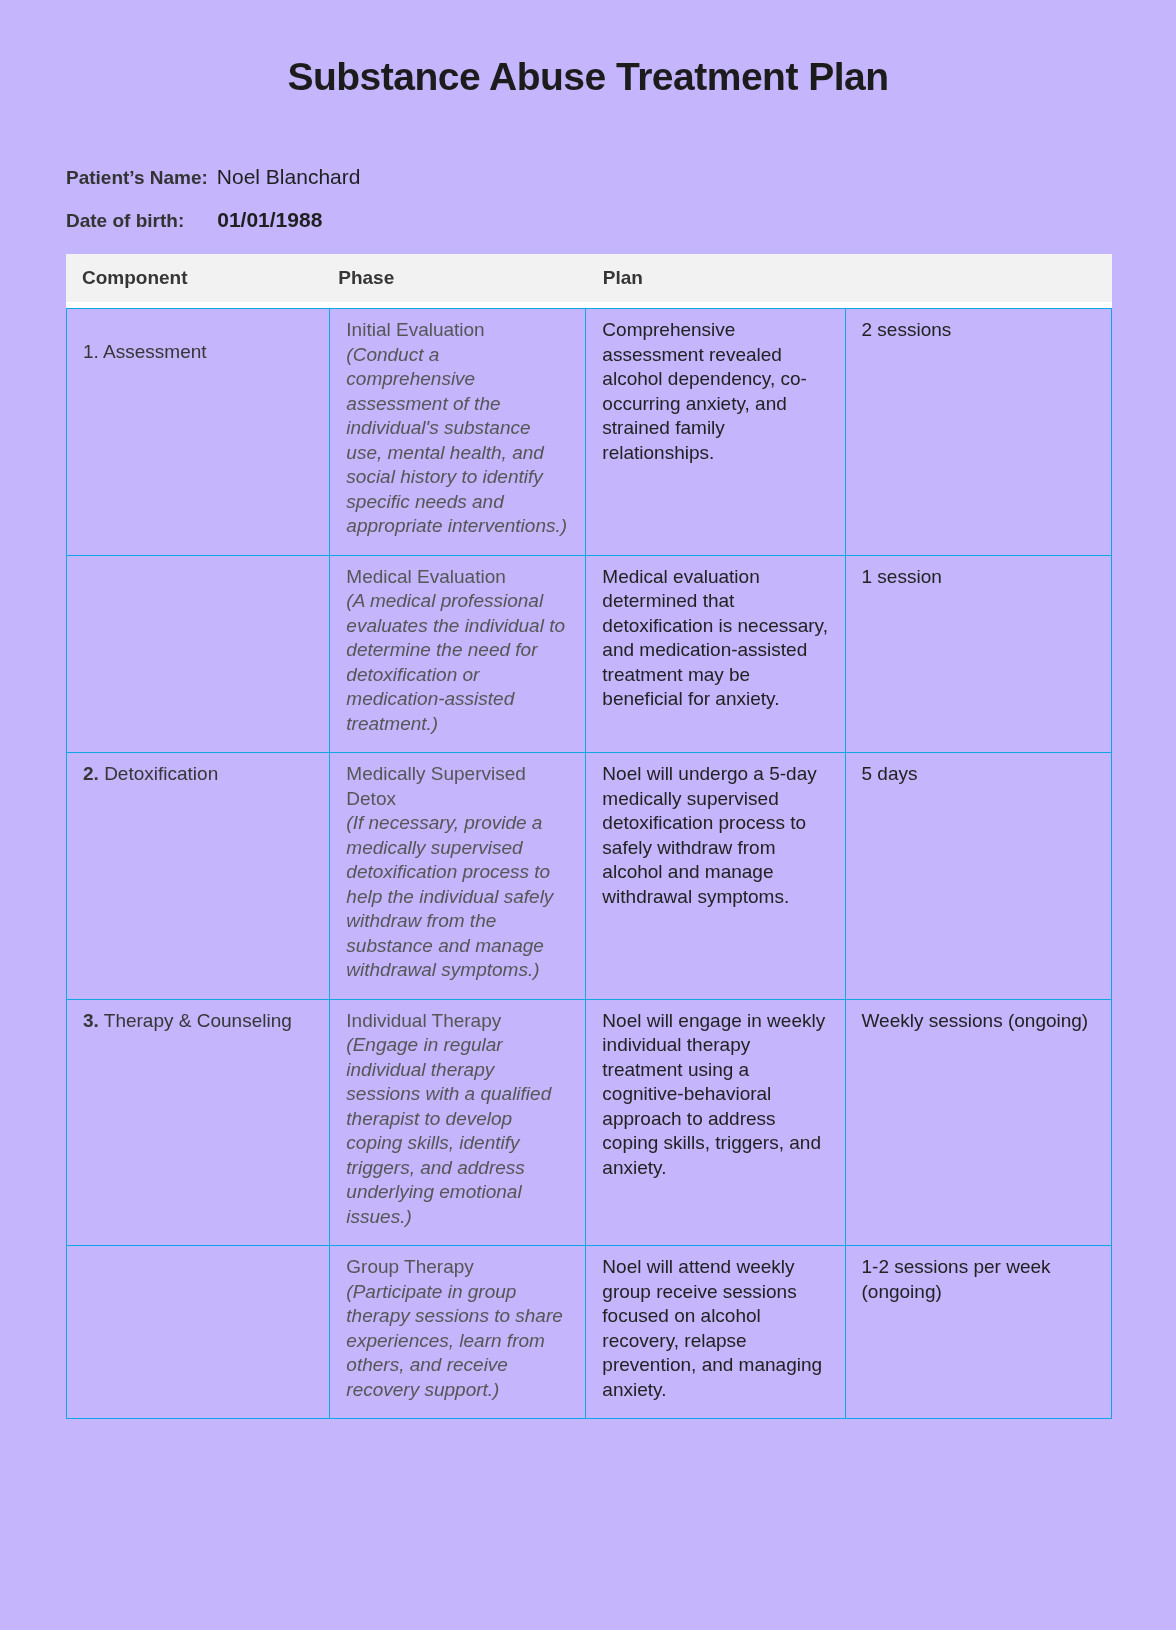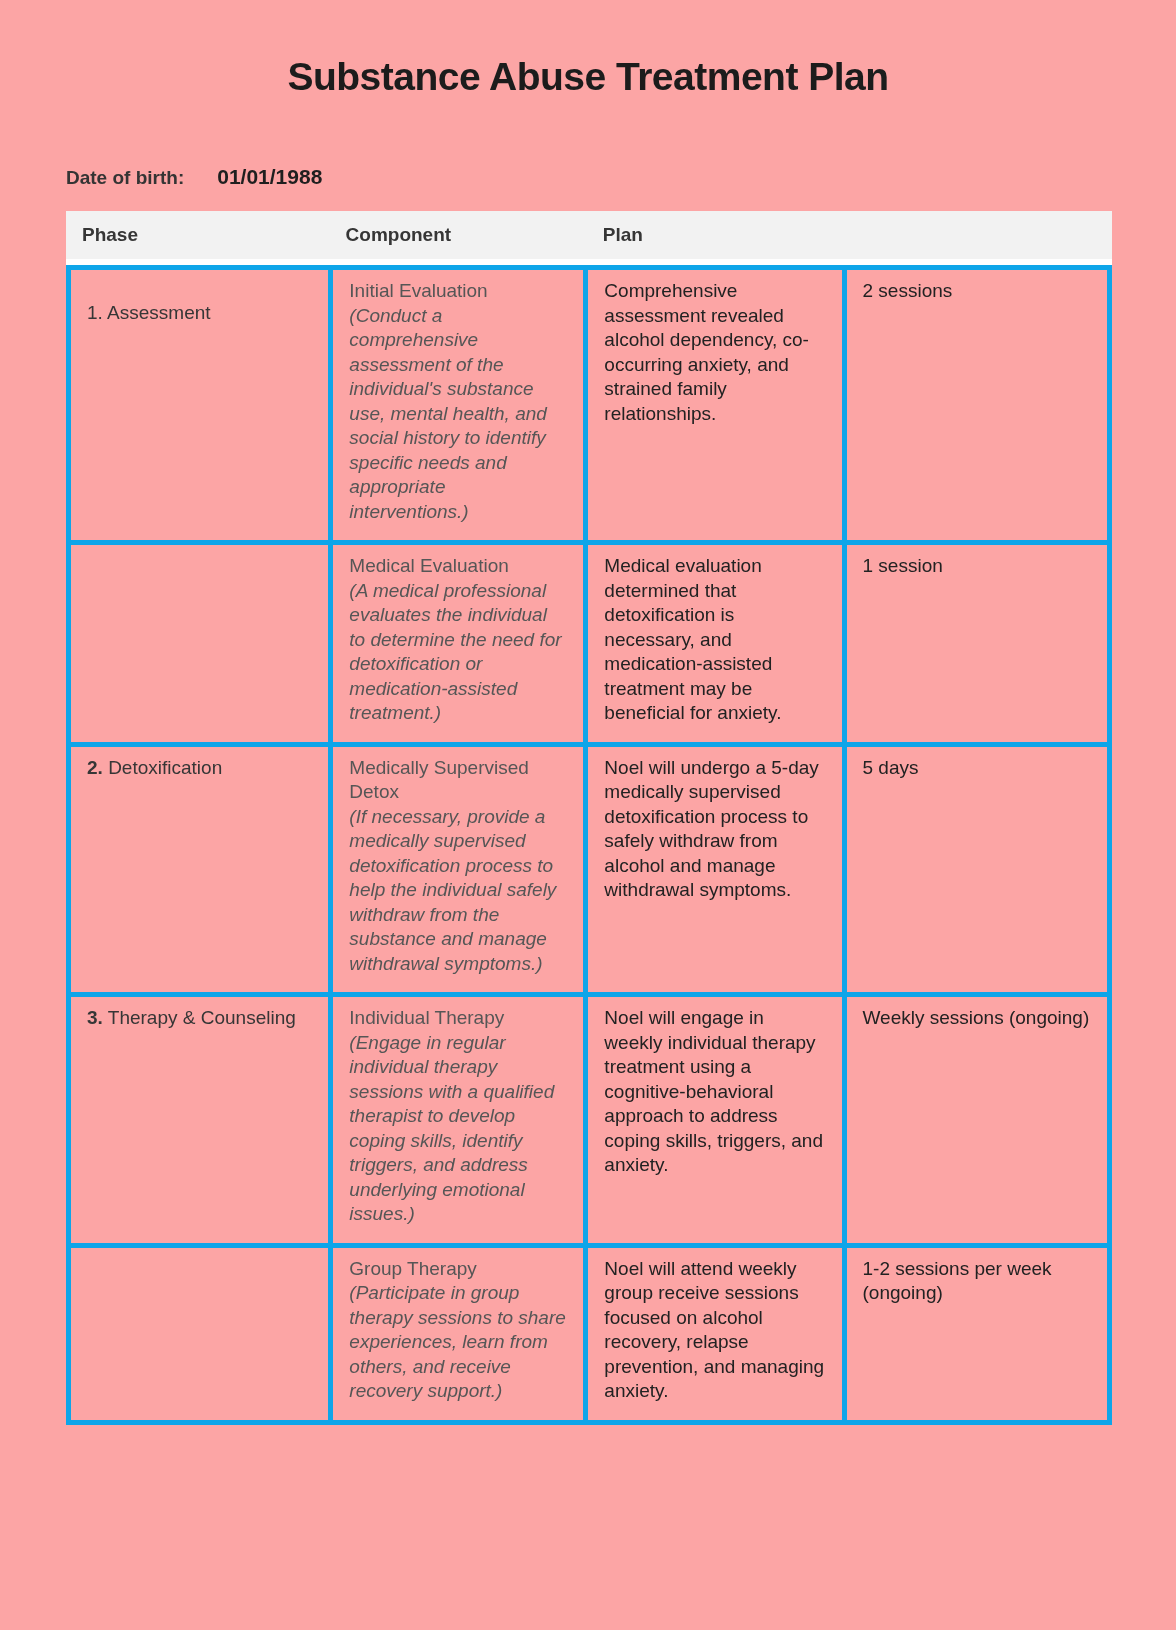--- a/index.html
+++ b/index.html
@@ -5,21 +5,21 @@
   html, body {
     margin: 0;
     padding: 0;
     background: #ffffff;
     font-family: "Liberation Sans", "DejaVu Sans", sans-serif;
     color: #262626;
   }
   .page {
     width: 1176px;
     height: 1630px;
-    background: #fca5a5;
+    background: #c4b5fd;
     box-sizing: border-box;
     overflow: hidden;
   }
   .doc-title {
     margin: 0;
     padding-top: 55px;
     text-align: center;
     font-size: 39px;
     font-weight: 700;
     color: #1c1c1c;
@@ -73,21 +73,21 @@
     width: 100%;
     border-collapse: collapse;
     table-layout: fixed;
   }
   table.body-table col.c1 { width: 25.2%; }
   table.body-table col.c2 { width: 24.5%; }
   table.body-table col.c3 { width: 24.8%; }
   table.body-table col.c4 { width: 25.5%; }
 
   table.body-table td {
-    border: 5px solid #0ea5e9;
+    border: 1px solid #0ea5e9;
     vertical-align: top;
     box-sizing: border-box;
     font-size: 19px;
     line-height: 1.29;
     padding: 9px 16px 16px 16px;
   }
   td.cell-phase {
     padding-top: 20px;
     color: #363636;
   }
@@ -120,31 +120,35 @@
   }
 </style>
 </head>
 <body>
 
 <div class="page">
 
   <h1 class="doc-title">Substance Abuse Treatment Plan</h1>
 
   <div class="patient-info">
+    <div class="info-row gap-sm">
+      <span class="info-label">Patient’s Name:</span>
+      <span class="info-value">Noel Blanchard</span>
+    </div>
     <div class="info-row gap-lg">
       <span class="info-label">Date of birth:</span>
       <span class="info-value">01/01/1988</span>
     </div>
   </div>
 
   <div class="table-wrap">
 
     <div class="thead">
+      <div class="hcell c2">Component</div>
       <div class="hcell c1">Phase</div>
-      <div class="hcell c2">Component</div>
       <div class="hcell c3">Plan</div>
     </div>
 
     <div class="gap-band"></div>
 
     <table class="body-table">
       <colgroup>
         <col class="c1">
           <col class="c2">
           <col class="c3">

